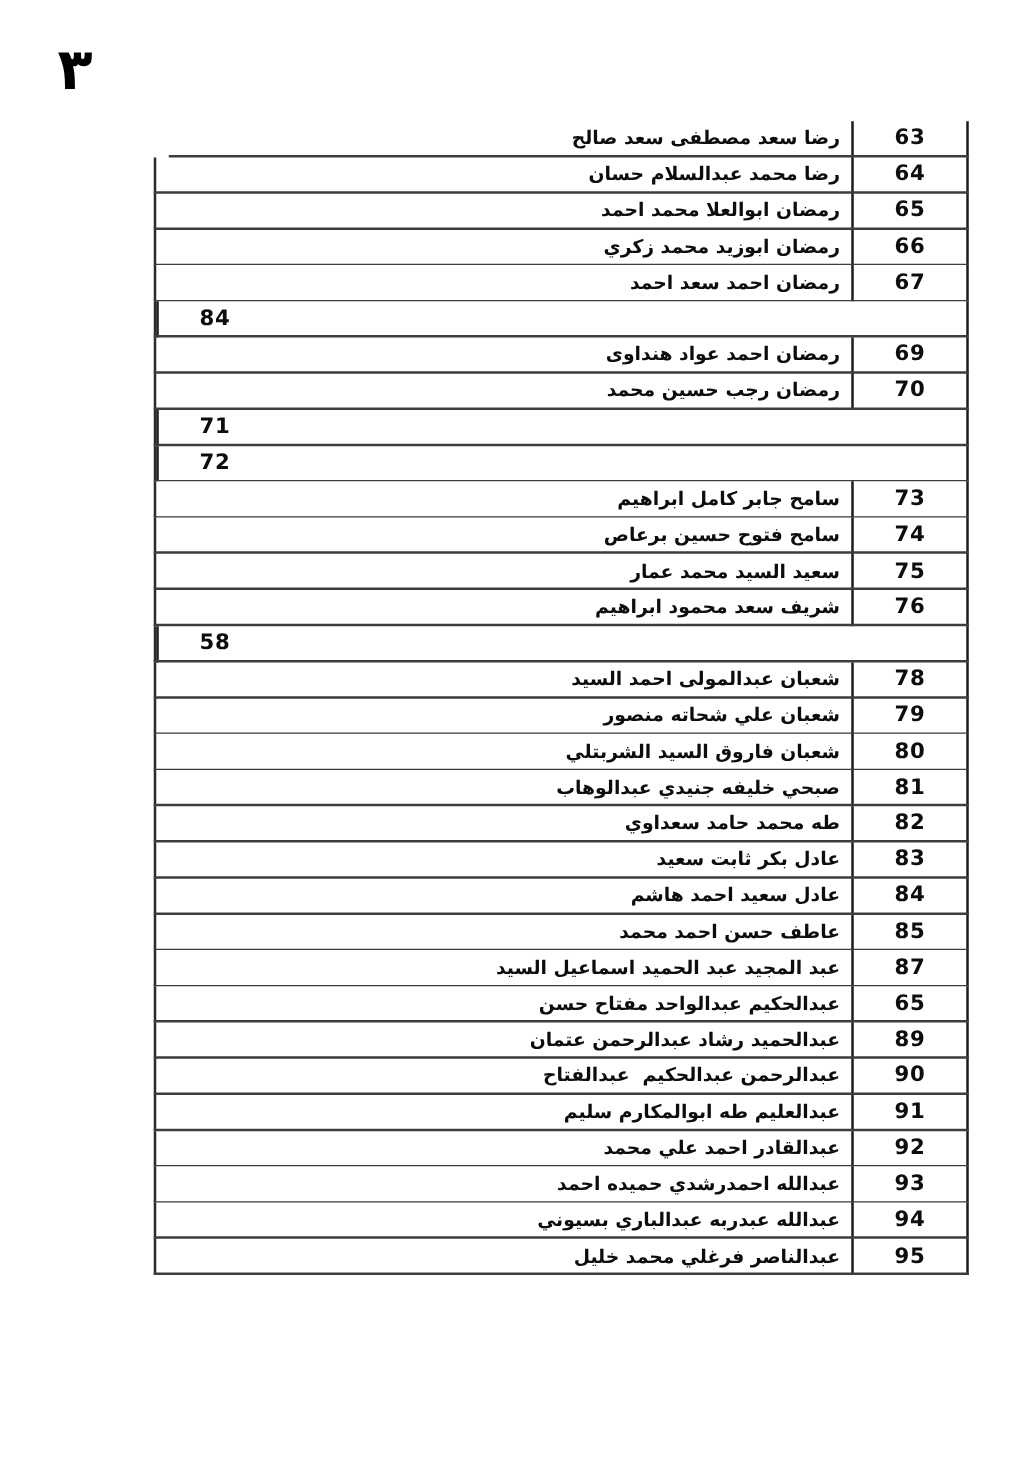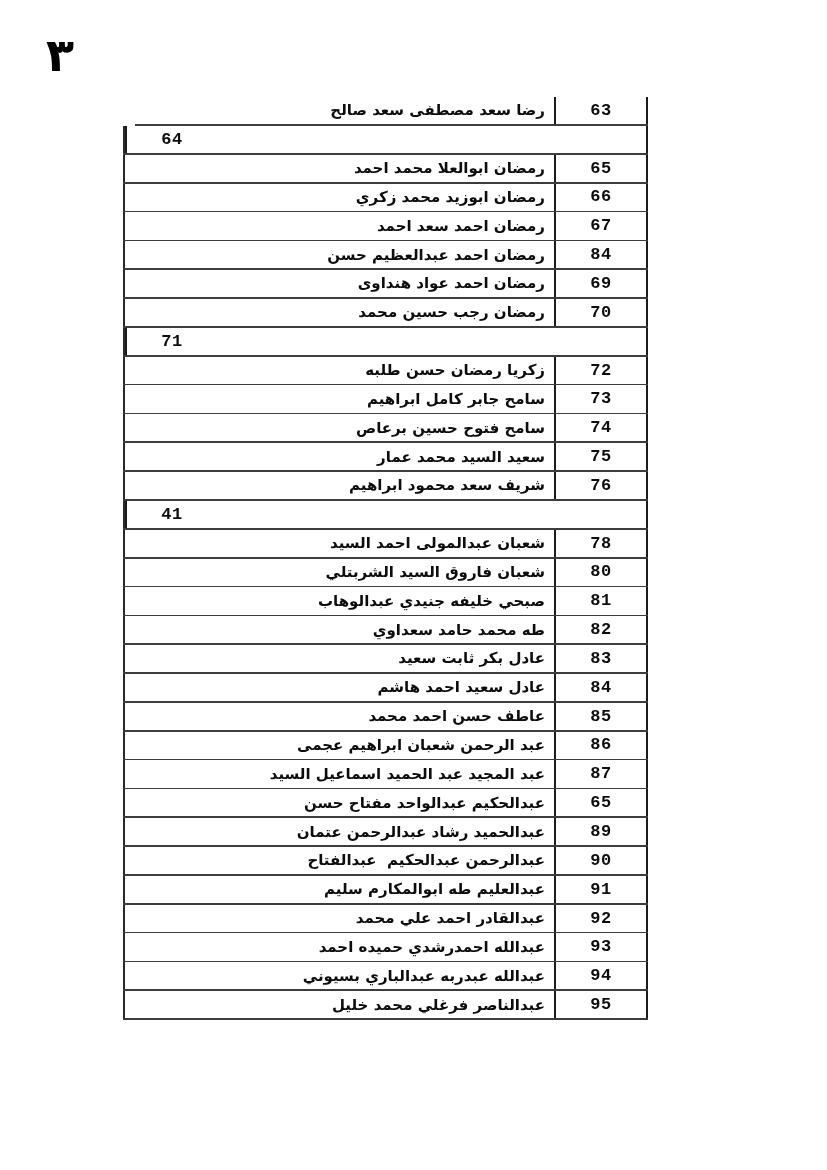--- a/index.html
+++ b/index.html
@@ -26,21 +26,21 @@
     top: 32px;
     font-size: 46px;
     font-weight: bold;
     color: #000000;
     line-height: 1;
   }
   .roster-table {
     position: absolute;
     left: 123px;
     top: 97px;
-    width: 525px;
+    width: 652px;
     box-sizing: border-box;
   }
   .row {
     position: relative;
     display: flex;
     height: 28.85px;
     box-sizing: border-box;
     border-left: 2px solid #2a2a2a;
     border-right: 2px solid #1c1c1c;
   }
@@ -77,92 +77,94 @@
     width: 92px;
     box-sizing: border-box;
     border-left: 2px solid #1c1c1c;
     display: flex;
     align-items: center;
     justify-content: center;
     font-size: 17px;
     font-weight: bold;
     letter-spacing: 0.5px;
     padding-bottom: 2px;
-    font-family: Liberation Mono, monospace;
   }
 </style>
 </head>
 <body>
 
 <div class="page">
   <div class="page-number">٣</div>
 
   <div class="roster-table">
       <div class="row first">
         <div class="name-cell">رضا سعد مصطفى سعد صالح</div>
         <div class="num-cell">63</div>
       </div>
       <div class="row">
+        <div class="name-cell">رضا محمد عبدالسلام حسان</div>
         <div class="num-cell">64</div>
       </div>
       <div class="row">
         <div class="name-cell">رمضان ابوالعلا محمد احمد</div>
         <div class="num-cell">65</div>
       </div>
       <div class="row">
         <div class="name-cell">رمضان ابوزيد محمد زكري</div>
         <div class="num-cell">66</div>
       </div>
       <div class="row">
         <div class="name-cell">رمضان احمد سعد احمد</div>
         <div class="num-cell">67</div>
       </div>
       <div class="row">
-        <div class="name-cell">رمضان احمد عبدالعظيم حسن</div>
         <div class="num-cell">84</div>
       </div>
       <div class="row">
         <div class="name-cell">رمضان احمد عواد هنداوى</div>
         <div class="num-cell">69</div>
       </div>
       <div class="row">
         <div class="name-cell">رمضان رجب حسين محمد</div>
         <div class="num-cell">70</div>
       </div>
       <div class="row">
         <div class="num-cell">71</div>
       </div>
       <div class="row">
-        <div class="name-cell">زكريا رمضان حسن طلبه</div>
         <div class="num-cell">72</div>
       </div>
       <div class="row">
         <div class="name-cell">سامح جابر كامل ابراهيم</div>
         <div class="num-cell">73</div>
       </div>
       <div class="row">
         <div class="name-cell">سامح فتوح حسين برعاص</div>
         <div class="num-cell">74</div>
       </div>
       <div class="row">
         <div class="name-cell">سعيد السيد محمد عمار</div>
         <div class="num-cell">75</div>
       </div>
       <div class="row">
         <div class="name-cell">شريف سعد محمود ابراهيم</div>
         <div class="num-cell">76</div>
       </div>
       <div class="row">
-        <div class="num-cell">41</div>
+        <div class="num-cell">58</div>
       </div>
       <div class="row">
         <div class="name-cell">شعبان عبدالمولى احمد السيد</div>
         <div class="num-cell">78</div>
       </div>
       <div class="row">
+        <div class="name-cell">شعبان علي شحاته منصور</div>
+        <div class="num-cell">79</div>
+      </div>
+      <div class="row">
         <div class="name-cell">شعبان فاروق السيد الشربتلي</div>
         <div class="num-cell">80</div>
       </div>
       <div class="row">
         <div class="name-cell">صبحي خليفه جنيدي عبدالوهاب</div>
         <div class="num-cell">81</div>
       </div>
       <div class="row">
         <div class="name-cell">طه محمد حامد سعداوي</div>
         <div class="num-cell">82</div>
@@ -171,24 +173,20 @@
         <div class="name-cell">عادل بكر ثابت سعيد</div>
         <div class="num-cell">83</div>
       </div>
       <div class="row">
         <div class="name-cell">عادل سعيد احمد هاشم</div>
         <div class="num-cell">84</div>
       </div>
       <div class="row">
         <div class="name-cell">عاطف حسن احمد محمد</div>
         <div class="num-cell">85</div>
-      </div>
-      <div class="row">
-        <div class="name-cell">عبد الرحمن شعبان ابراهيم عجمى</div>
-        <div class="num-cell">86</div>
       </div>
       <div class="row">
         <div class="name-cell">عبد المجيد عبد الحميد اسماعيل السيد</div>
         <div class="num-cell">87</div>
       </div>
       <div class="row">
         <div class="name-cell">عبدالحكيم عبدالواحد مفتاح حسن</div>
         <div class="num-cell">65</div>
       </div>
       <div class="row">

